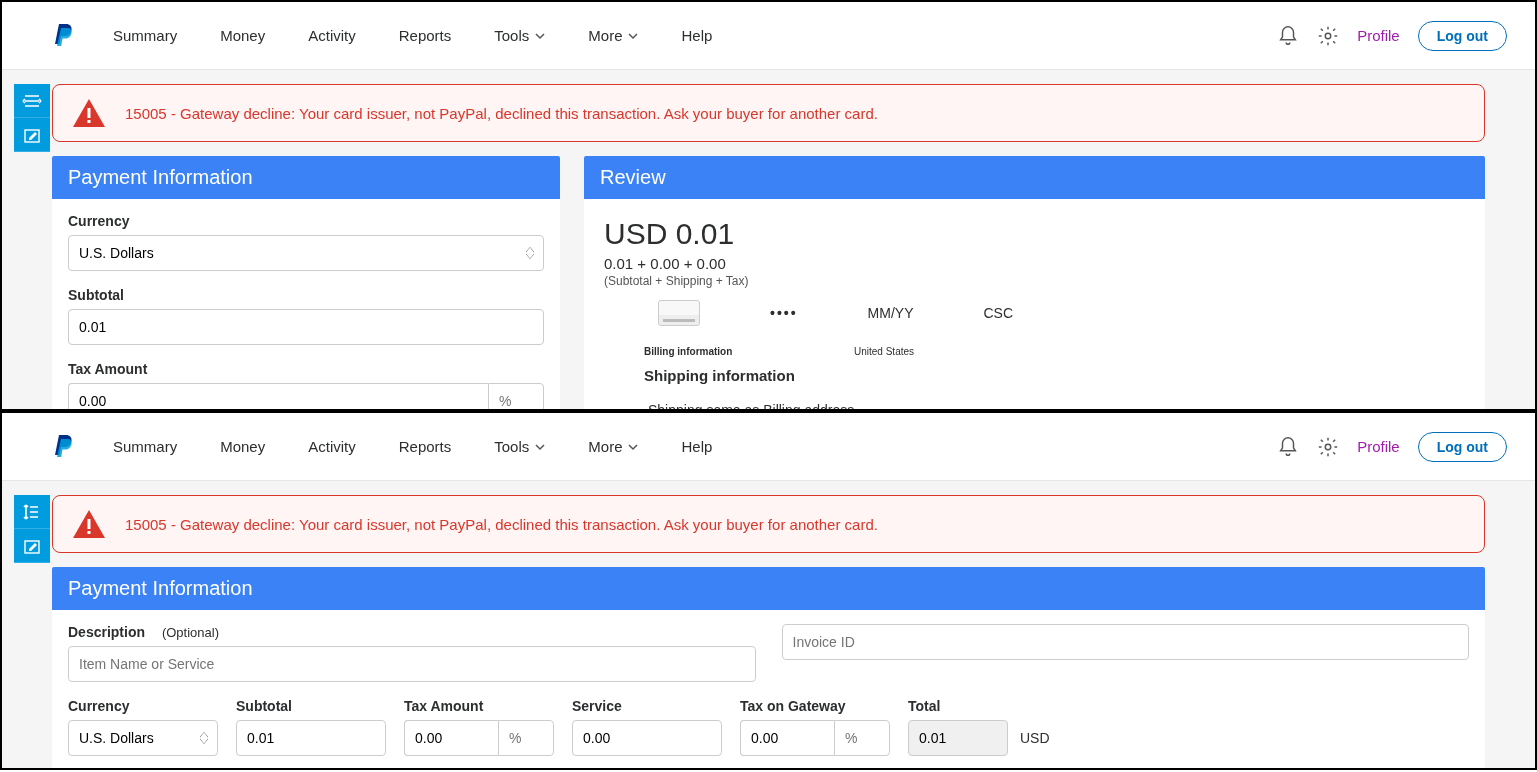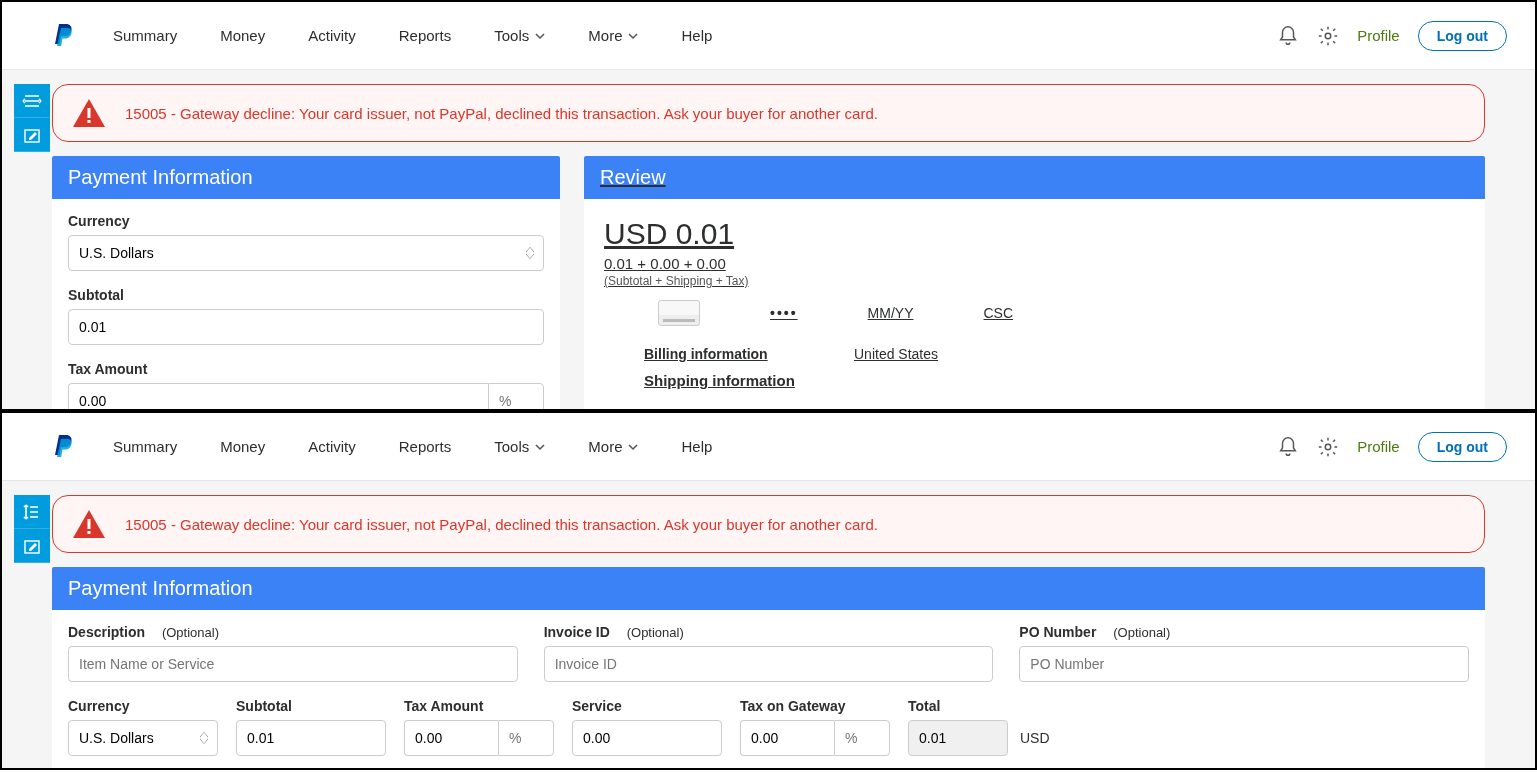--- a/index.html
+++ b/index.html
@@ -8,36 +8,36 @@
 .screenshot { border: 2px solid #000; position: relative; background: #fff; }
 .sc1 { height: 411px; }
 .sc2 { height: 359px; }
 .topbar { height: 68px; border-bottom: 1px solid #e5e5e5; display: flex; align-items: center; padding: 0 28px 0 48px; }
 .logo { width: 24px; height: 28px; margin-right: 26px; }
 .nav { display: flex; gap: 17px; align-items: center; }
 .nav-item { padding: 0 13px; font-size: 15px; color: #2c2e2f; cursor: pointer; display: flex; align-items: center; gap: 6px; }
 .spacer { flex: 1; }
 .right-nav { display: flex; align-items: center; gap: 18px; }
 .icon-btn { width: 22px; height: 22px; cursor: pointer; color: #555; }
-.profile-link { font-size: 15px; color: #4d7c0f; cursor: pointer; }
+.profile-link { font-size: 15px; color: #a21caf; cursor: pointer; }
 .logout-btn { border: 1px solid #0070ba; color: #0070ba; background: #fff; border-radius: 18px; padding: 6px 18px; font-size: 14px; font-weight: 600; cursor: pointer; }
 .page-body { background: #f5f5f5; padding: 14px 50px 0 50px; position: relative; height: calc(100% - 68px); overflow: hidden; }
 .sc1 .page-body { padding-top: 14px; }
 .side-tools { position: absolute; left: 12px; top: 14px; display: flex; flex-direction: column; gap: 0; }
 .side-tool { width: 36px; height: 34px; background: #009cde; display: flex; align-items: center; justify-content: center; cursor: pointer; border-bottom: 1px solid rgba(255,255,255,0.2); }
 .side-tool svg { color: #fff; }
-.alert { background: #fff5f5; border: 1px solid #d9372b; border-radius: 16px; padding: 14px 20px; display: flex; align-items: center; gap: 20px; margin-bottom: 14px; }
+.alert { background: #fff5f5; border: 1px solid #d9372b; border-radius: 8px; padding: 14px 20px; display: flex; align-items: center; gap: 20px; margin-bottom: 14px; }
 .alert-icon { color: #d9372b; flex-shrink: 0; }
 .alert-text { color: #d9372b; font-size: 15px; }
 .cols { display: flex; gap: 24px; }
 .panel { background: #fff; border-radius: 2px; overflow: hidden; }
 .panel-header { background: #3b82f6; color: #fff; padding: 10px 16px; font-size: 20px; font-weight: 400; }
 .panel-body { padding: 14px 16px 0 16px; }
 .col-left { width: 508px; flex-shrink: 0; }
-.col-right { flex: 1; text-decoration: underline; }
+.col-right { flex: 1; }
 .field { margin-bottom: 16px; }
 .field-label { font-size: 14px; font-weight: 700; margin-bottom: 6px; display: block; }
 .field-label .opt { font-weight: 400; font-size: 13px; margin-left: 13px; }
 .select, .input { width: 100%; height: 36px; border: 1px solid #ccc; border-radius: 4px; padding: 0 10px; font-size: 14px; background: #fff; }
 .select { appearance: none; background-image: none; padding-right: 28px; position: relative; }
 .select-wrap { position: relative; }
 .select-wrap::after { content: ""; position: absolute; right: 10px; top: 50%; width: 8px; height: 12px; transform: translateY(-50%); background: linear-gradient(#555,#555); clip-path: polygon(0 40%, 50% 0, 100% 40%, 100% 45%, 50% 5%, 0 45%, 0 55%, 50% 95%, 100% 55%, 100% 60%, 50% 100%, 0 60%); }
 .input-pair { display: flex; }
 .input-pair .input:first-child { border-top-right-radius: 0; border-bottom-right-radius: 0; border-right: none; }
 .input-pair .input:last-child { border-top-left-radius: 0; border-bottom-left-radius: 0; width: 56px; flex-shrink: 0; }
@@ -48,21 +48,21 @@
 .review-auth-icon { display: flex; justify-content: center; margin-bottom: 8px; }
 .review-auth-label { font-size: 17px; }
 .review-totals { flex: 1; text-align: left; }
 .review-big { font-size: 30px; font-weight: 400; margin-bottom: 4px; }
 .review-math { font-size: 15px; margin-bottom: 2px; }
 .review-note { font-size: 12px; color: #555; }
 .review-card-row { display: flex; align-items: center; padding: 12px 0 16px 54px; gap: 70px; }
 .card-chip { width: 42px; height: 26px; border: 1px solid #ccc; border-radius: 3px; background: linear-gradient(#f8f8f8 60%, #eee 60%); position: relative; }
 .card-chip::after { content: ""; position: absolute; bottom: 3px; left: 4px; width: 18px; height: 3px; background: #bbb; box-shadow: 14px 0 0 #bbb; }
 .dots { letter-spacing: 2px; font-weight: 700; }
-.review-info-row { display: flex; gap: 40px; padding: 4px 0 10px 40px; font-size: 14px; }
+.review-info-row { display: flex; gap: 40px; padding: 4px 0 10px 40px; font-size: 10px; }
 .review-info-label { font-weight: 700; width: 170px; }
 .review-ship { padding: 0 0 0 40px; }
 .review-ship-label { font-weight: 700; font-size: 15px; margin-bottom: 18px; }
 .review-ship-text { font-size: 14px; padding-left: 4px; }
 
 .row3 { display: flex; gap: 26px; }
 .row3 .field { flex: 1; }
 .row-small { display: flex; gap: 18px; align-items: flex-end; }
 .row-small .field { margin-bottom: 0; }
 .w-curr { width: 150px; }
@@ -275,30 +275,21 @@
       <div class="panel-body">
 
         <div class="row3">
           <div class="field">
             <label class="field-label">
               <span>Description</span> <span class="opt">(Optional)</span>
             </label>
             <input class="input" placeholder="Item Name or Service" style="">
           </div>
           <div class="field">
-            <label class="field-label">
-              <span>Invoice ID</span> <span class="opt">(Optional)</span>
-            </label>
             <input class="input" placeholder="Invoice ID" style="">
-          </div>
-          <div class="field">
-            <label class="field-label">
-              <span>PO Number</span> <span class="opt">(Optional)</span>
-            </label>
-            <input class="input" placeholder="PO Number" style="">
           </div>
         </div>
 
         <div class="row-small">
           <div class="field w-curr">
             <label class="field-label">Currency</label>
             <div class="select-wrap">
               <select class="select">
                 <option>U.S. Dollars</option>
               </select>

